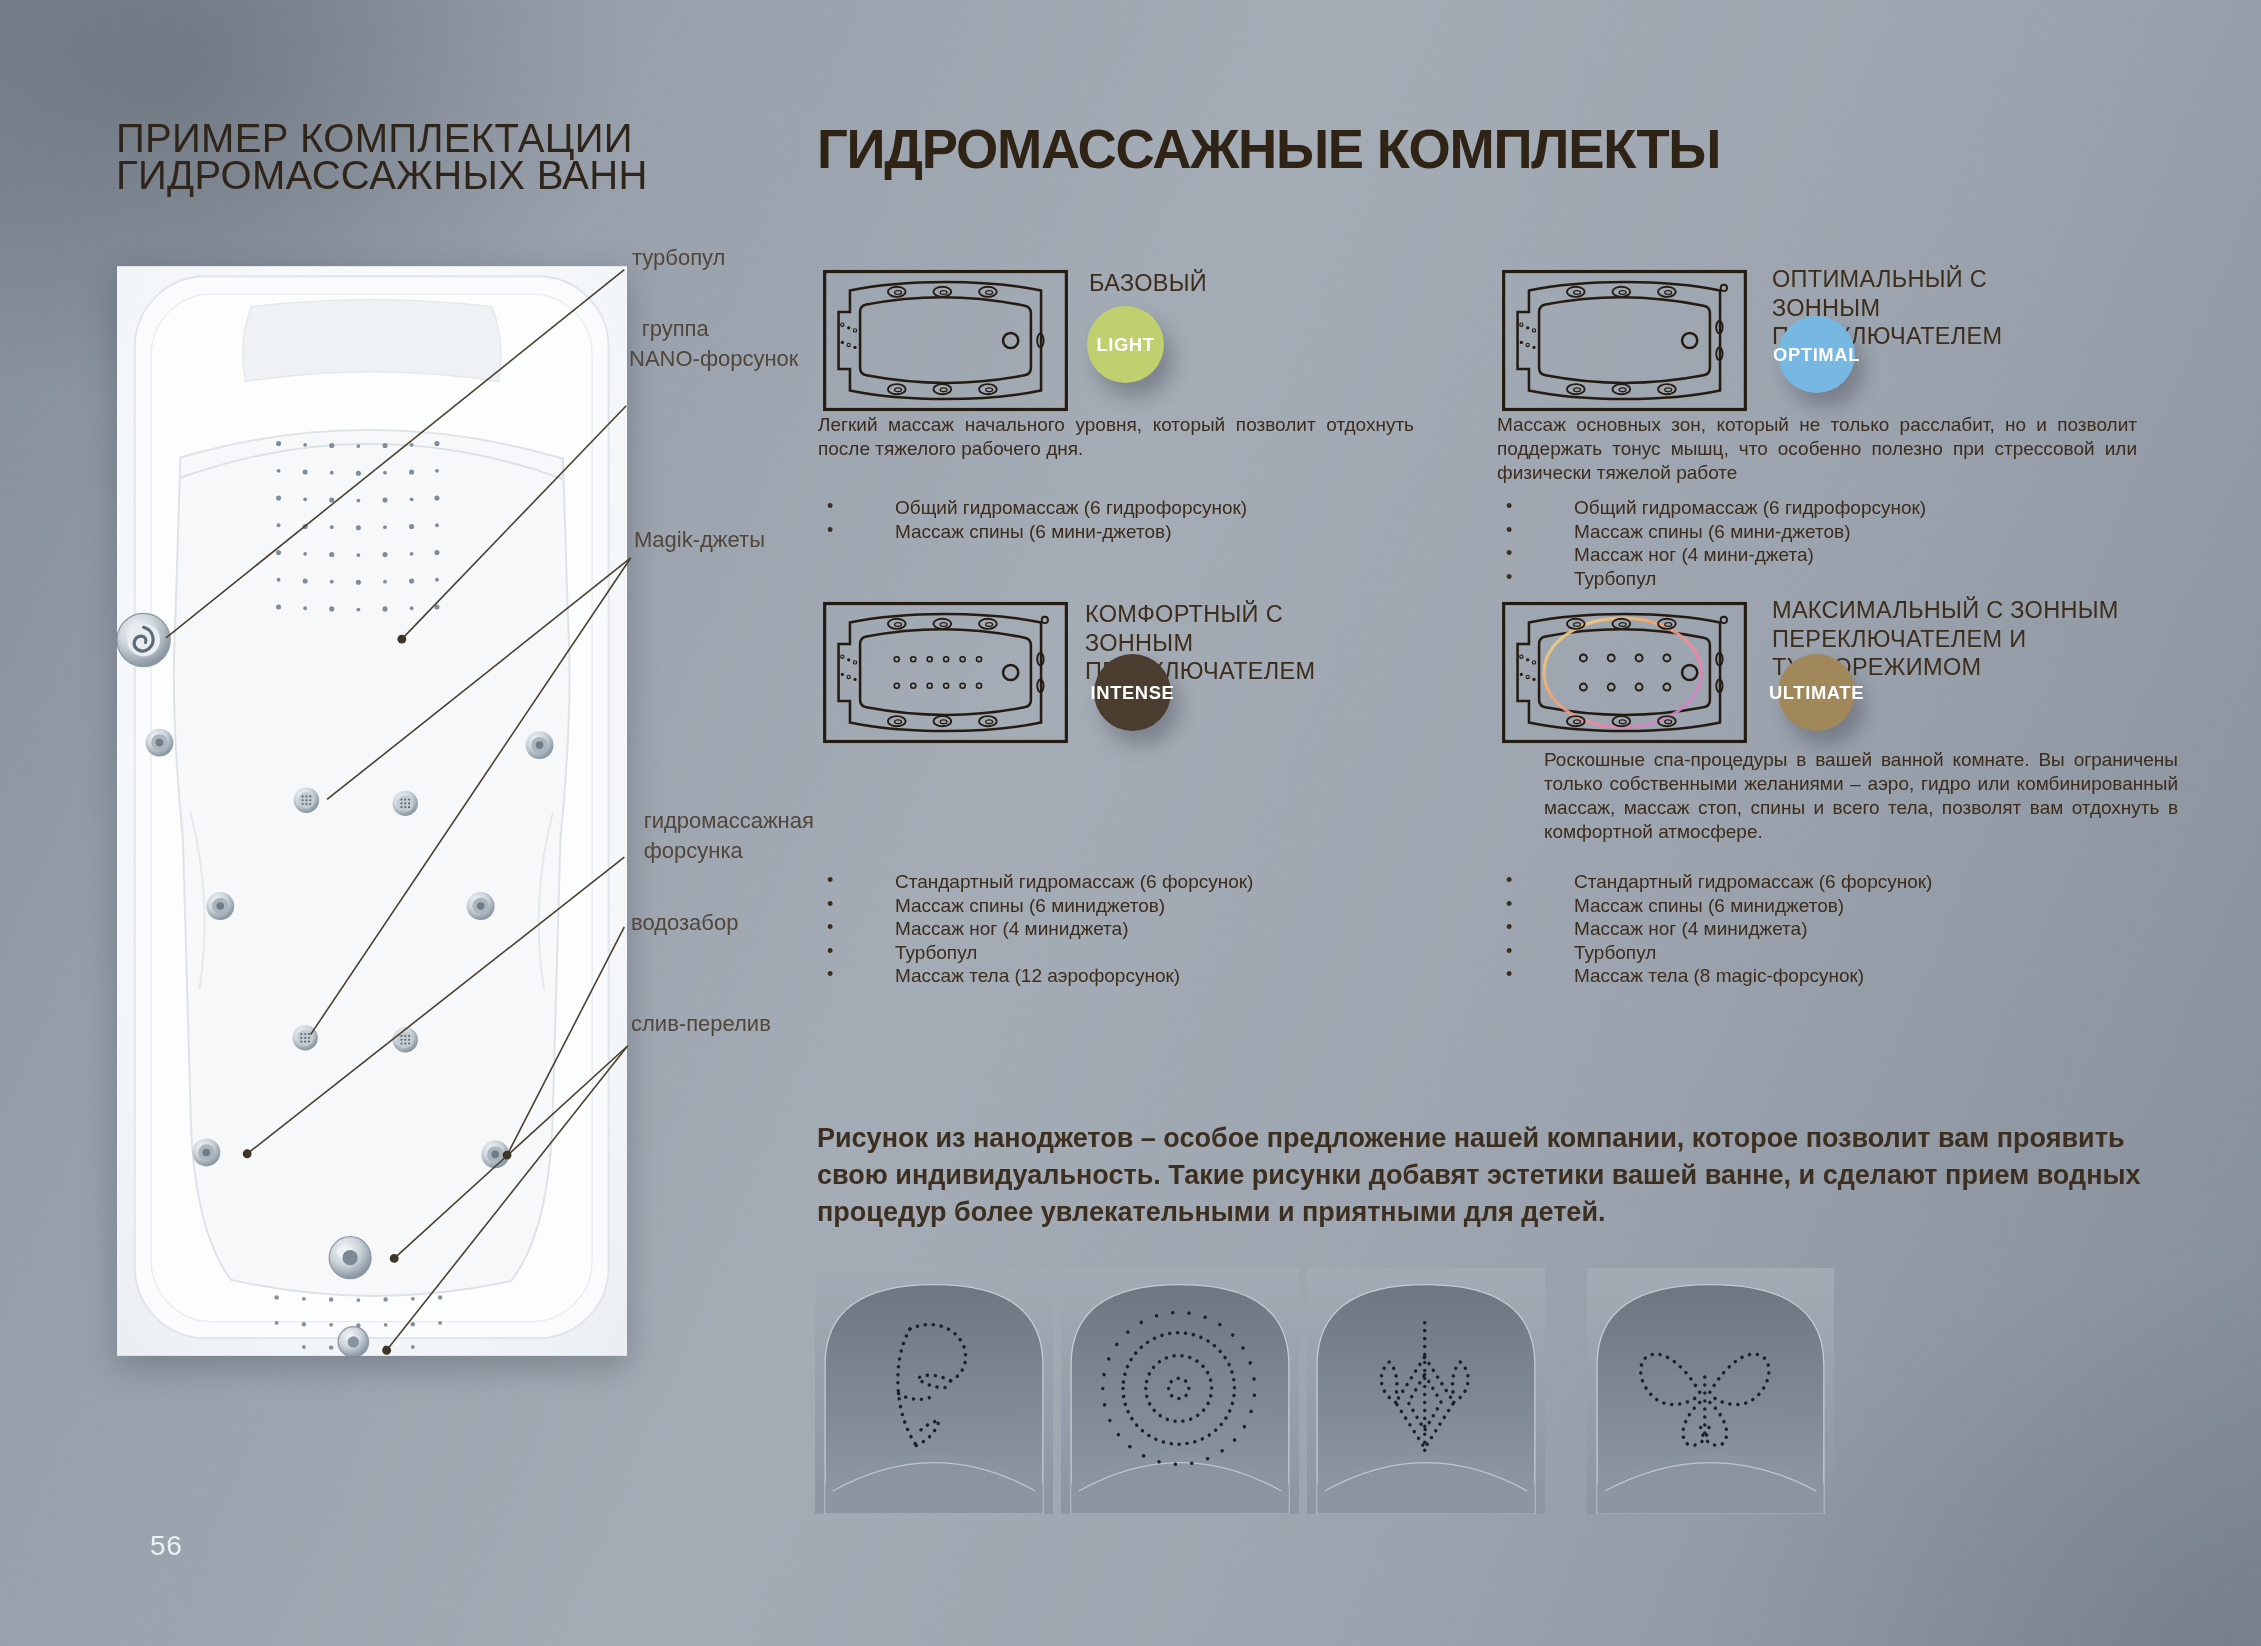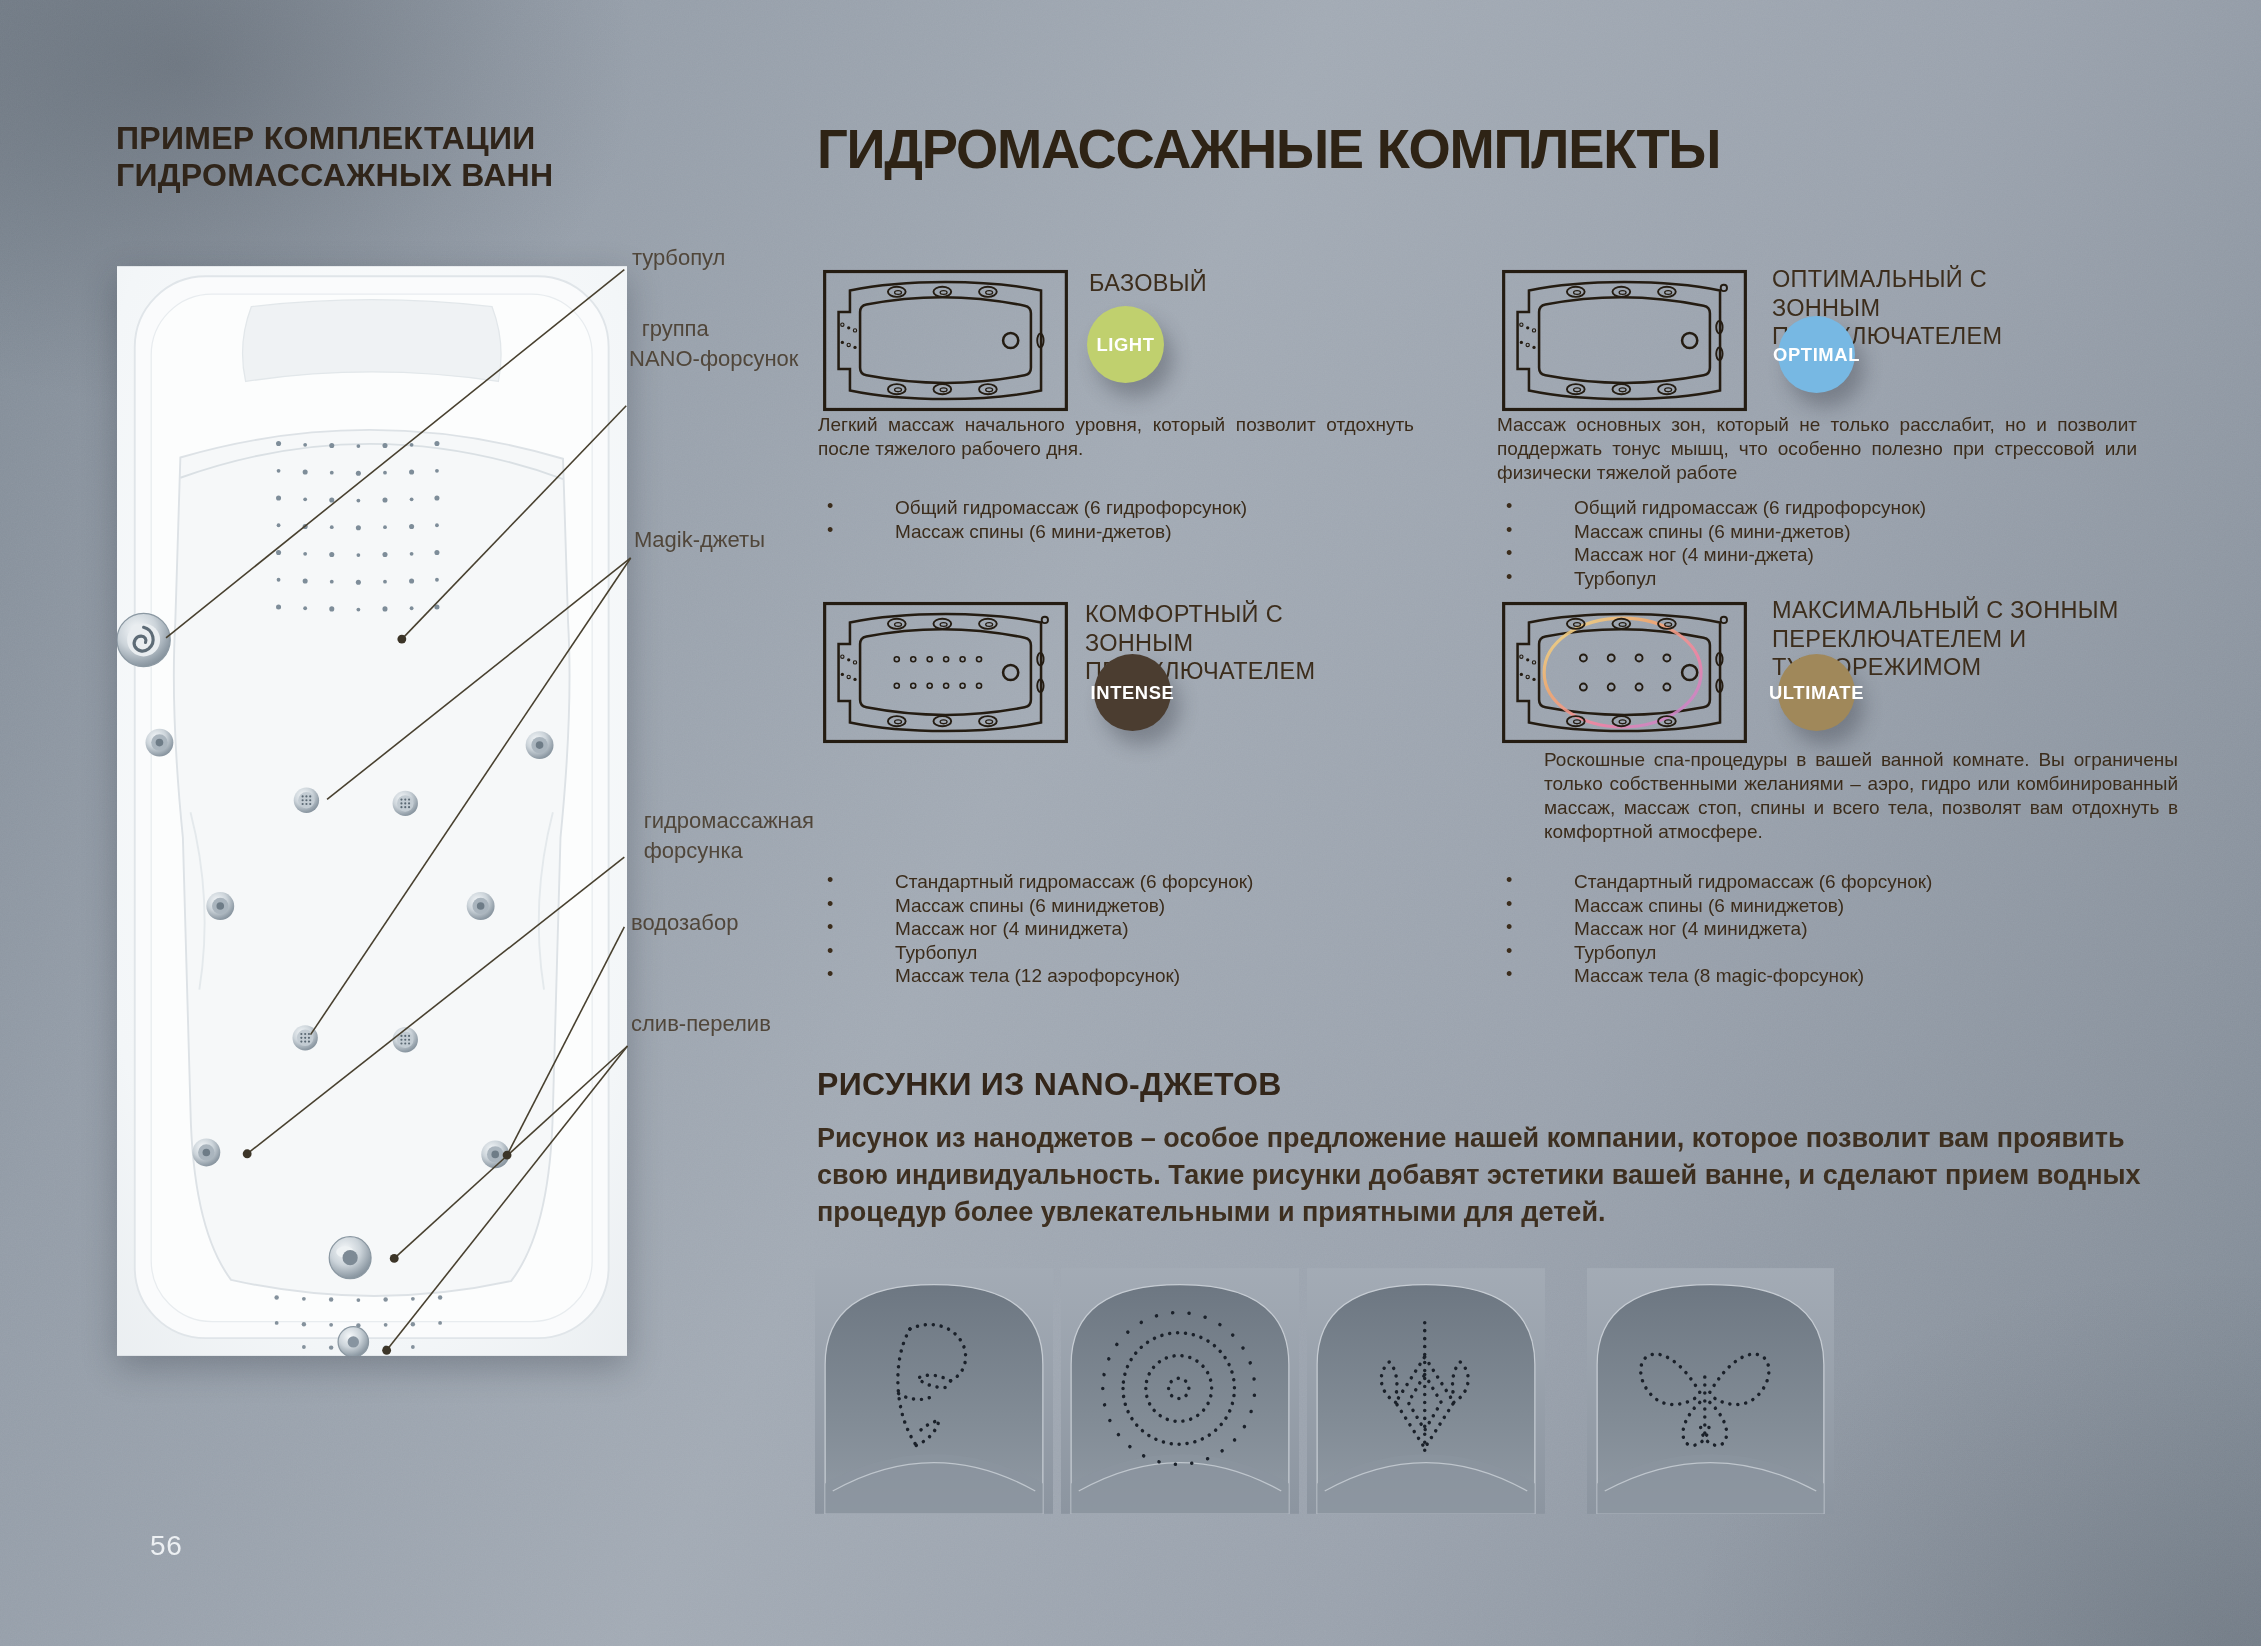--- a/index.html
+++ b/index.html
@@ -11,21 +11,21 @@
   .page::before{
     content:"";position:absolute;inset:0;
     background:radial-gradient(761px 571px at 8% 4%,rgba(40,46,54,.25),rgba(40,46,54,0) 60%),
                radial-gradient(888px 634px at 98% 100%,rgba(40,46,54,.14),rgba(40,46,54,0) 60%);
     z-index:1;pointer-events:none;
   }
   .noise{position:absolute;inset:0;z-index:0;opacity:.5;}
   .layer{position:absolute;z-index:2;}
 
   
-  .left-heading{left:116px;top:120px;font-size:32px;line-height:37px;font-weight:bold;color:#30251a;letter-spacing:0.3px;}
+  .left-heading{left:116px;top:120px;font-size:40px;line-height:37px;font-weight:normal;color:#30251a;letter-spacing:0.3px;}
   .photo{left:117px;top:266px;width:510px;height:1090px;box-shadow:0 11.4px 32px rgba(30,35,45,.28);}
   .photo svg{display:block;}
   .callouts{left:117px;top:241px;width:628px;height:1141px;pointer-events:none;z-index:3;}
   .plabel{font-size:22px;line-height:30px;color:#50463a;z-index:4;}
   .plabel .indent{padding-left:12.7px;}
 
   
   .title{left:817px;top:118px;margin:0;font-size:56px;line-height:61px;font-weight:bold;color:#2e2315;letter-spacing:-1.3px;transform:scaleX(.97);transform-origin:left top;white-space:nowrap;}
   .tub{position:absolute;z-index:2;}
   .kit-name{font-size:23.5px;line-height:28.5px;color:#3c2d1c;letter-spacing:0.3px;z-index:2;}
@@ -493,21 +493,20 @@
   <div class="layer badge k3-badge" style="background: rgb(160, 136, 90);">ULTIMATE</div>
   <p class="layer kit-desc k3-desc">Роскошные спа-процедуры в вашей ванной комнате. Вы ограничены только собственными желаниями – аэро, гидро или комбинированный массаж, массаж стоп, спины и всего тела, позволят вам отдохнуть в комфортной атмосфере.</p>
   <ul class="layer kit-bullets k3-list">
       <li>Стандартный гидромассаж (6 форсунок)</li>
       <li>Массаж спины (6 миниджетов)</li>
       <li>Массаж ног (4 миниджета)</li>
       <li>Турбопул</li>
       <li>Массаж тела (8 magic-форсунок)</li>
     </ul>
 
-  <h2 class="layer nano-heading">РИСУНКИ ИЗ NANO-ДЖЕТОВ</h2>
   <p class="layer nano-par">Рисунок из наноджетов – особое предложение нашей компании, которое позволит вам проявить свою индивидуальность. Такие рисунки добавят эстетики вашей ванне, и сделают прием водных процедур более увлекательными и приятными для детей.</p>
 
   <div class="layer tile t0">
       <svg width="238" height="246" viewBox="0 0 376 388">
     <defs>
       <linearGradient id="tb0" x1="0" y1="0" x2="0" y2="1">
         <stop offset="0" stop-color="#a3abb5"></stop>
             <stop offset="1" stop-color="#8c95a0"></stop>
           </linearGradient>
       <linearGradient id="ti0" x1="0" y1="0" x2="0" y2="1">

